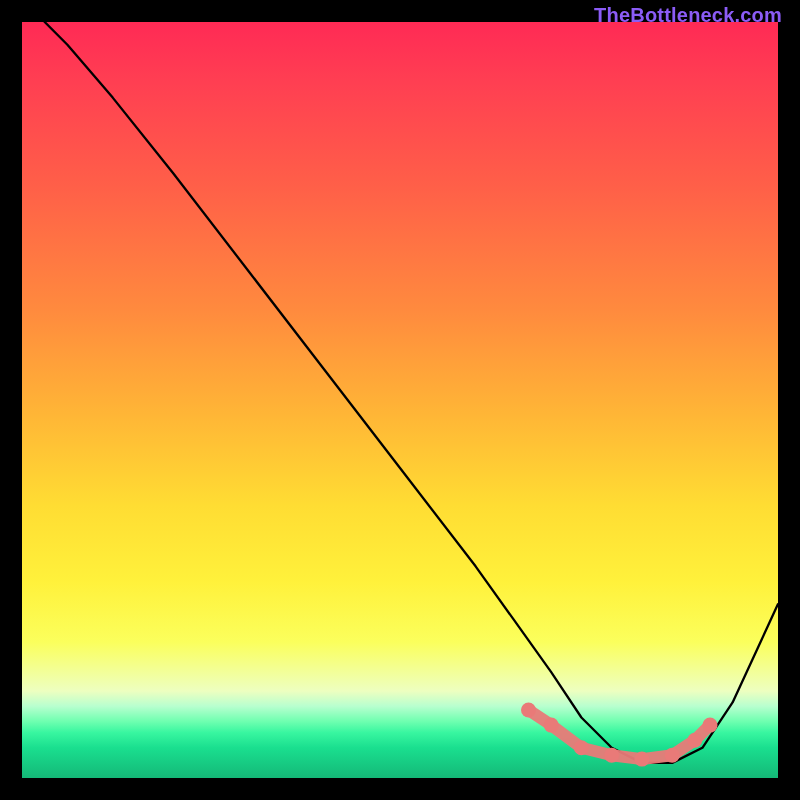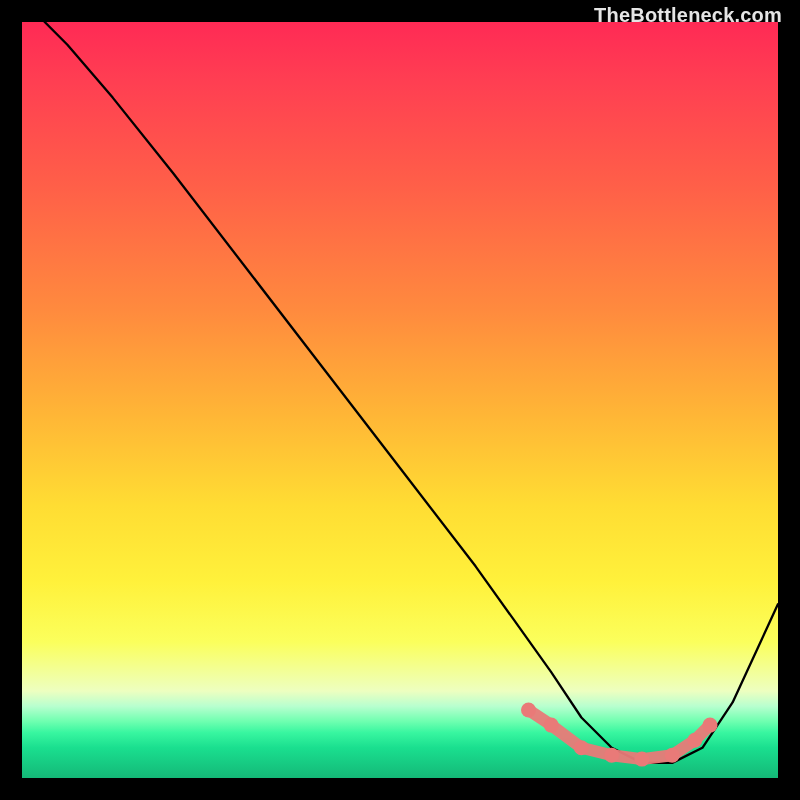--- a/index.html
+++ b/index.html
@@ -36,21 +36,21 @@
       #14b877 100%
     );
   }
   .watermark {
     position: absolute;
     top: 4px;
     right: 18px;
     font-family: Arial, Helvetica, sans-serif;
     font-size: 20px;
     font-weight: 600;
-    color: #e5e5e5;
+    color: #8b5cf6;
     letter-spacing: 0.2px;
     z-index: 5;
     user-select: none;
   }
   svg.curve {
     position: absolute;
     left: 22px;
     top: 22px;
     width: 756px;
     height: 756px;

